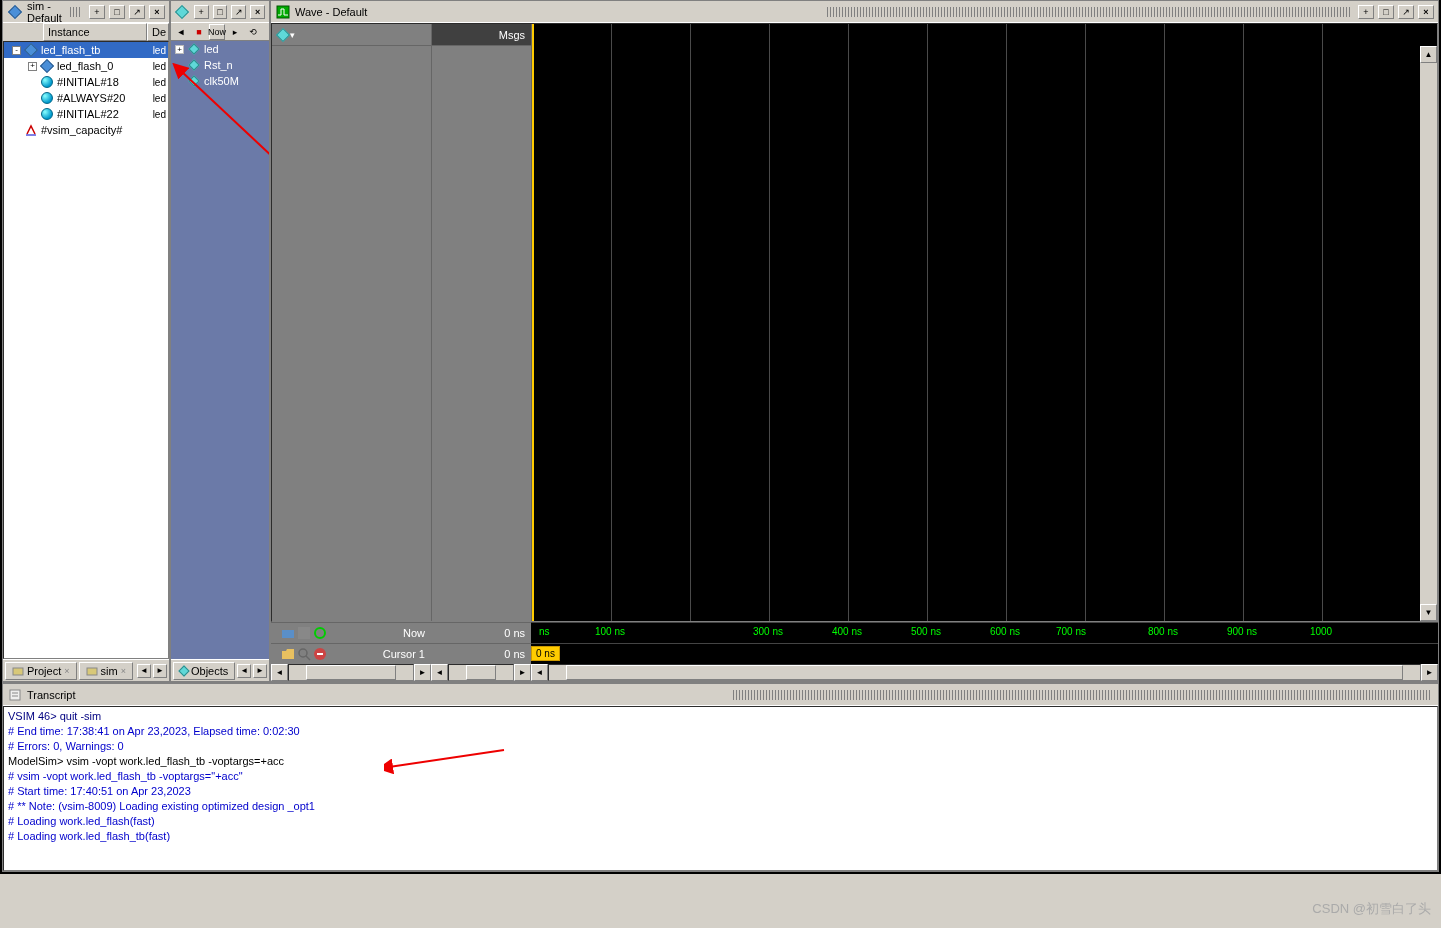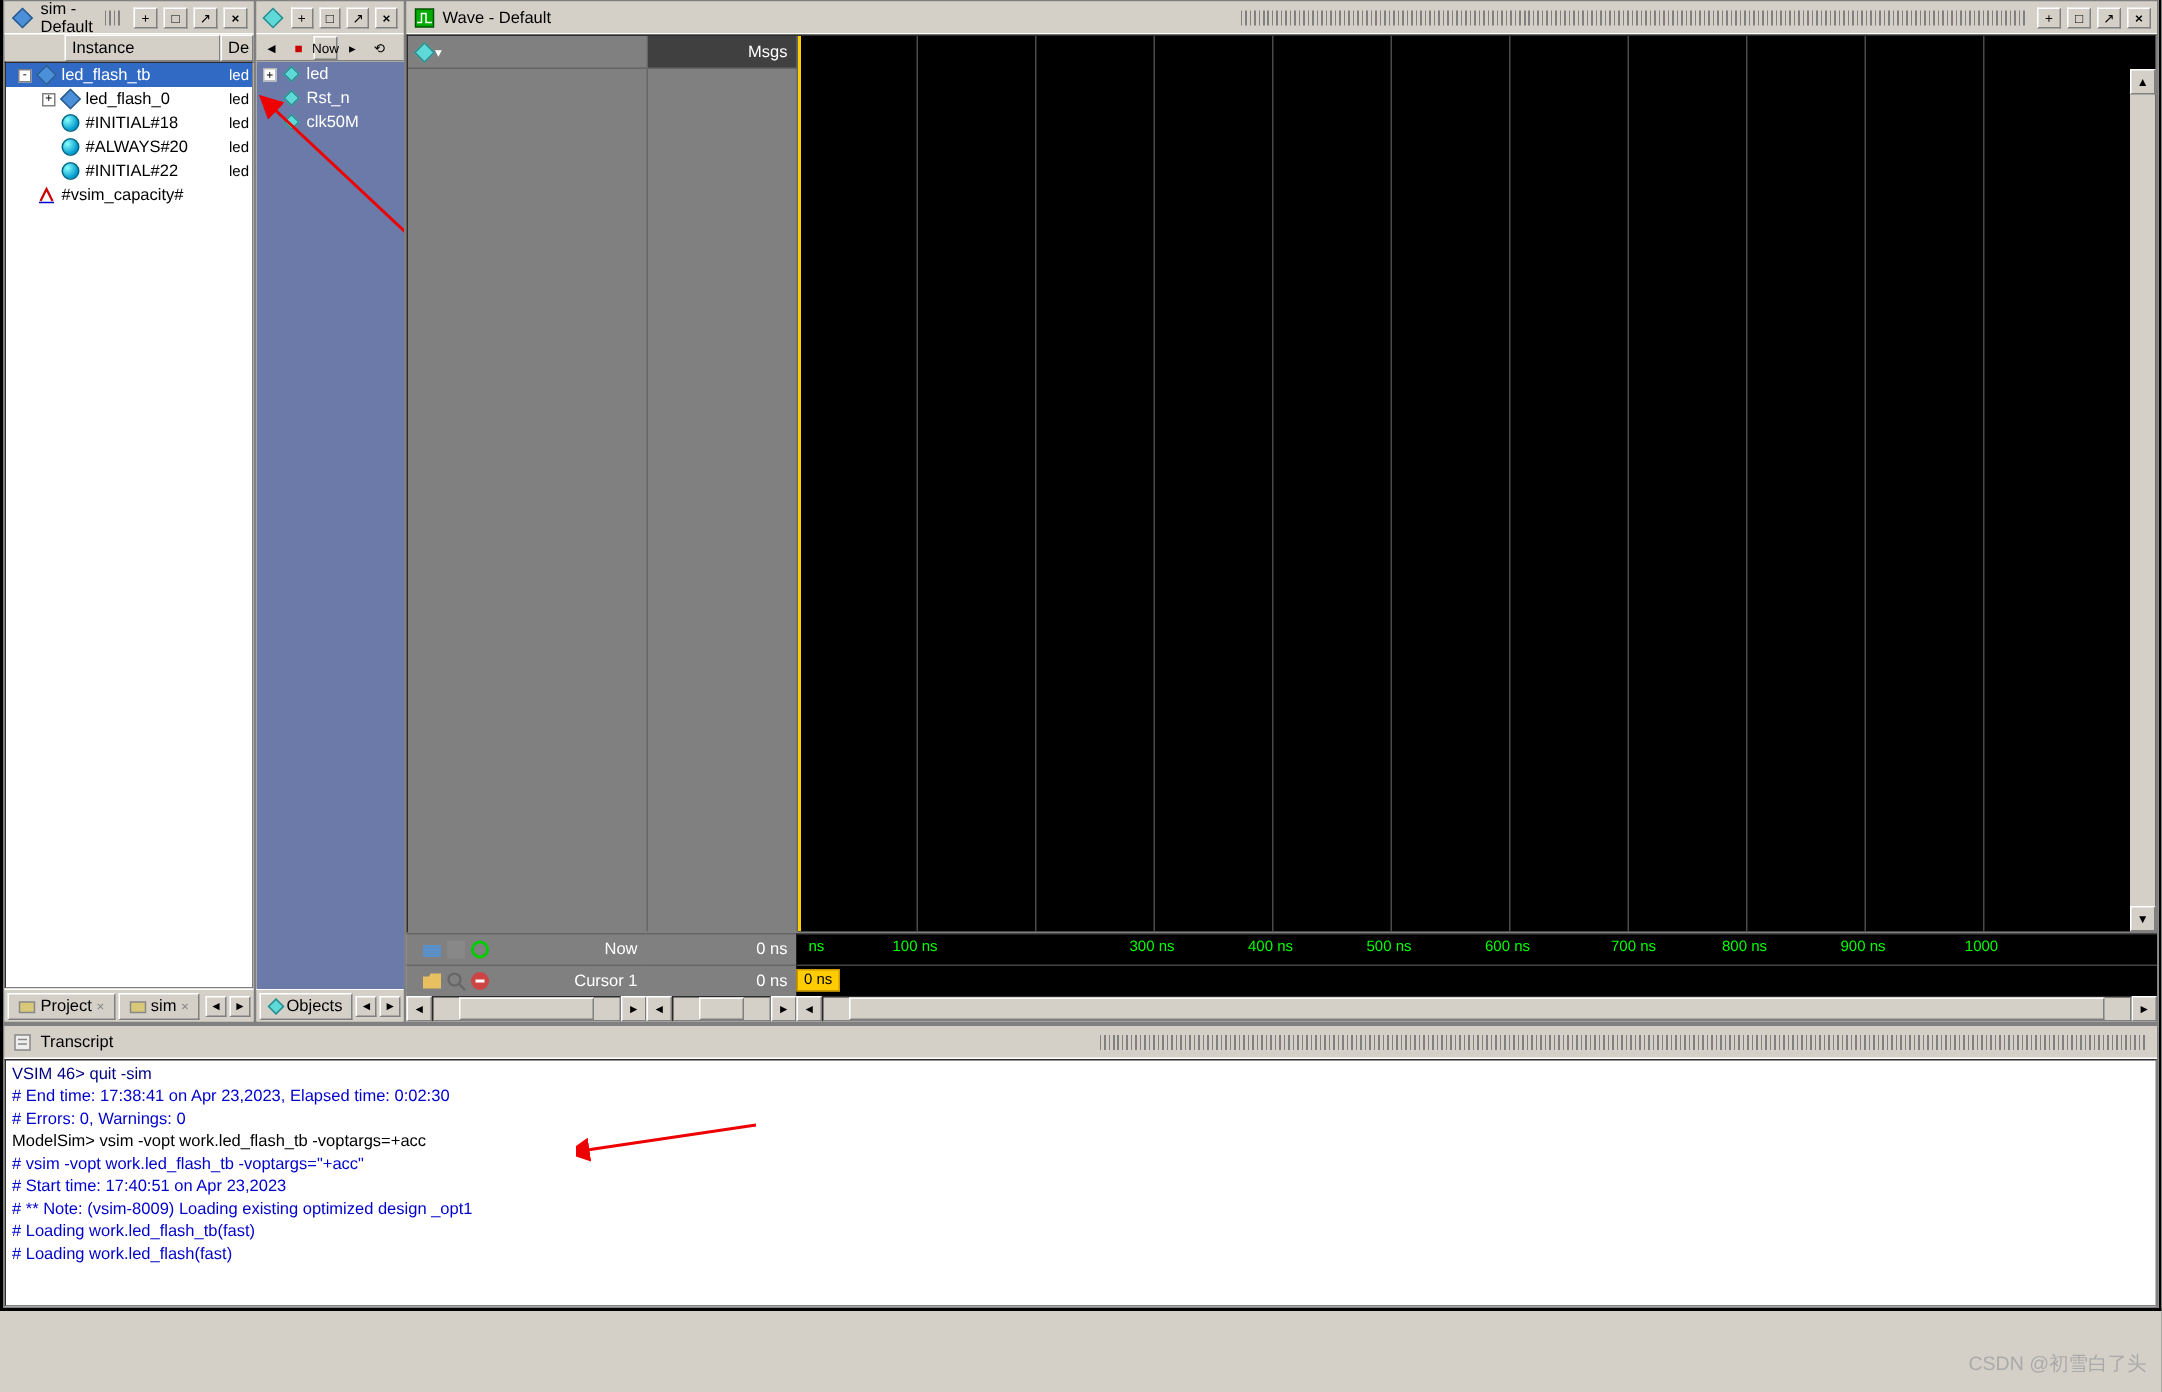--- a/index.html
+++ b/index.html
@@ -328,21 +328,21 @@
         </div>
         <div class="wave-footer-right">
           <div class="timeline" id="timeline">
               <span class="tick" style="left: 8px; transform: none;">ns</span>
               <span class="tick" style="left: 79px;">100 ns</span>
               <span class="tick" style="left: 158px; margin-top: 39px;">200 ns</span>
               <span class="tick" style="left: 237px;">300 ns</span>
               <span class="tick" style="left: 316px;">400 ns</span>
               <span class="tick" style="left: 395px;">500 ns</span>
               <span class="tick" style="left: 474px;">600 ns</span>
-              <span class="tick" style="left: 558px;">700 ns</span>
+              <span class="tick" style="left: 540px;">700 ns</span>
               <span class="tick" style="left: 632px;">800 ns</span>
               <span class="tick" style="left: 711px;">900 ns</span>
               <span class="tick" style="left: 790px;">1000</span>
             </div>
           <div class="cursor-row">
             <span class="cursor-box">0 ns</span>
           </div>
         </div>
       </div>
       <div class="wave-scrollbar-row">
@@ -385,22 +385,22 @@
       <span class="panel-title-grip"></span>
     </div>
     <div class="transcript-body" id="transcript-body">
       <div class="prompt">VSIM 46&gt; quit -sim</div>
         <div class="comment"># End time: 17:38:41 on Apr 23,2023, Elapsed time: 0:02:30</div>
         <div class="comment"># Errors: 0, Warnings: 0</div>
         <div class="cmd">ModelSim&gt; vsim -vopt work.led_flash_tb -voptargs=+acc</div>
         <div class="comment"># vsim -vopt work.led_flash_tb -voptargs="+acc"</div>
         <div class="comment"># Start time: 17:40:51 on Apr 23,2023</div>
         <div class="comment"># ** Note: (vsim-8009) Loading existing optimized design _opt1</div>
+        <div class="comment"># Loading work.led_flash(fast)</div>
         <div class="comment"># Loading work.led_flash_tb(fast)</div>
-        <div class="comment"># Loading work.led_flash(fast)</div>
         <div>&nbsp;</div>
         <svg class="annotation-arrow" style="left:380px; top:38px; width:130px; height:30px;">
         <defs>
             <marker id="ah2" markerWidth="8" markerHeight="8" refX="2" refY="4" orient="auto">
               <path d="M0,0 L8,4 L0,8 Z" fill="#e00"></path>
             </marker>
           </defs>
         <line x1="120" y1="5" x2="5" y2="22" stroke="#e00" stroke-width="2" marker-end="url(#ah2)"></line>
       </svg>
     </div>

